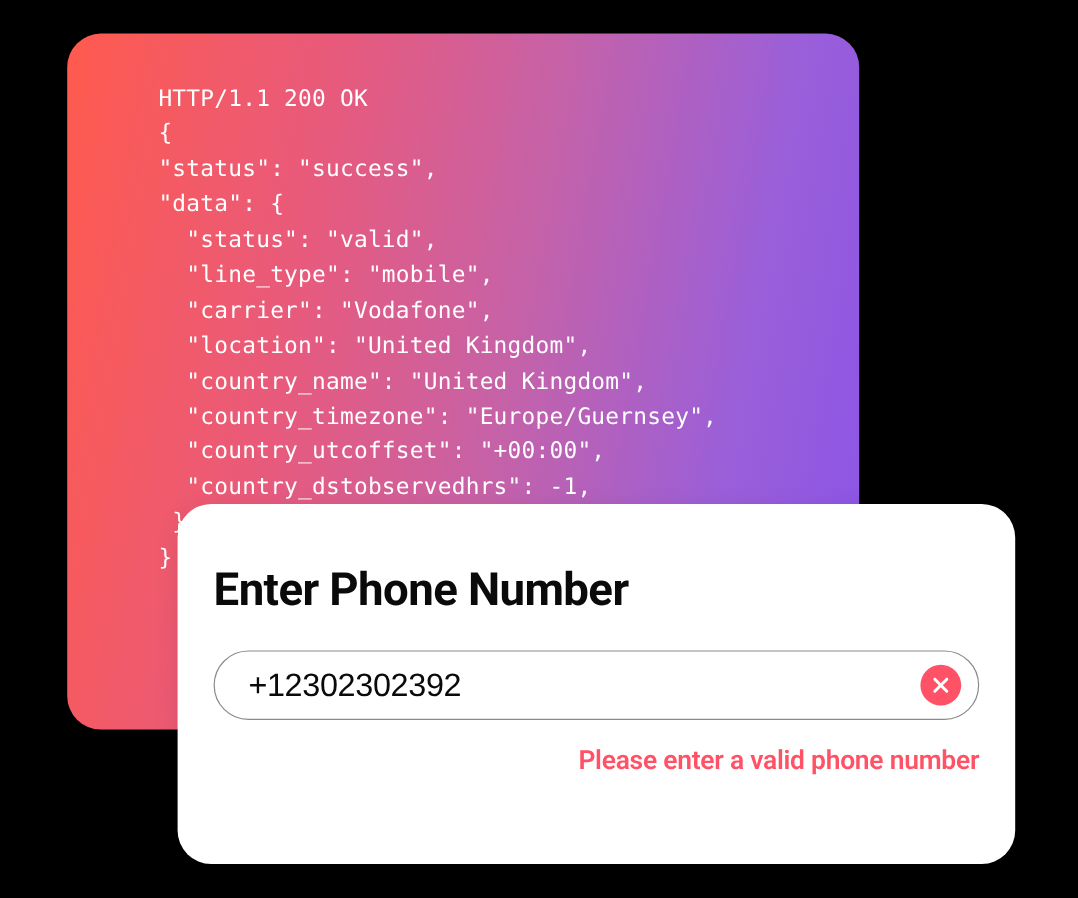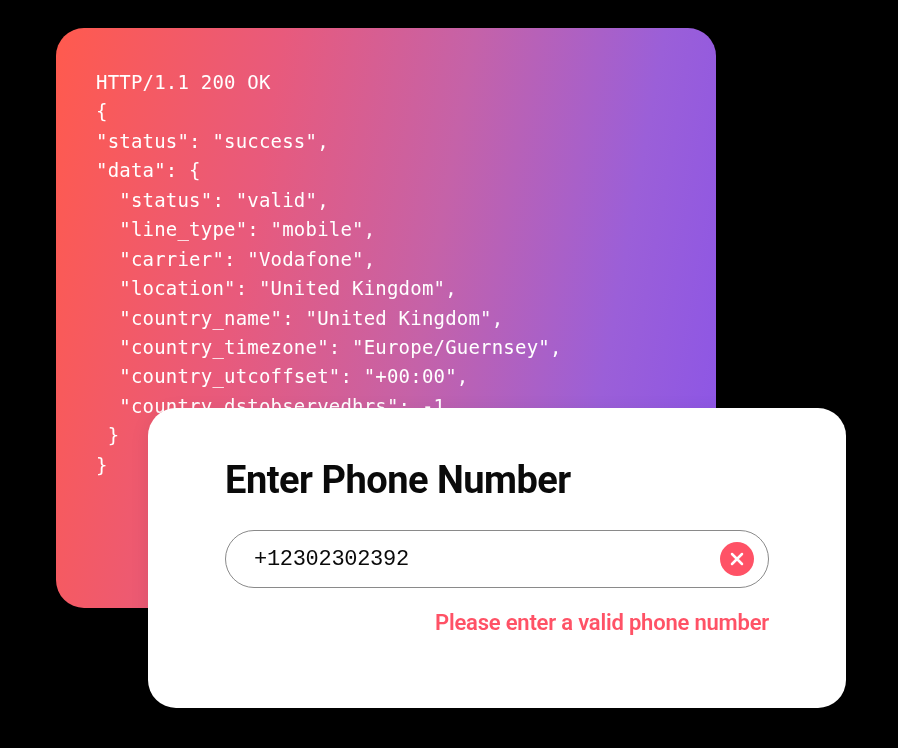--- a/index.html
+++ b/index.html
@@ -18,42 +18,42 @@
     }
     
     .code-card {
       position: absolute;
       top: 28px;
       left: 56px;
       width: 660px;
       height: 580px;
       background: linear-gradient(100deg, #ff5a4e 0%, #e85a7c 30%, #c562a8 55%, #9b5fd8 80%, #8a54e8 100%);
       border-radius: 28px;
-      padding: 40px 40px;
+      padding: 40px 76px;
       color: #ffffff;
       font-family: 'Consolas', 'Monaco', monospace;
       font-size: 19px;
       line-height: 1.55;
       overflow: hidden;
     }
     
     .code-line {
       white-space: pre;
       letter-spacing: 0.2px;
     }
     
     .form-card {
       position: absolute;
-      top: 408px;
+      top: 420px;
       left: 148px;
       width: 698px;
       height: 300px;
       background: #ffffff;
       border-radius: 28px;
-      padding: 50px 77px;
+      padding: 50px 30px;
       box-shadow: 0 4px 20px rgba(0,0,0,0.08);
     }
     
     .form-title {
       font-size: 38px;
       font-weight: 700;
       color: #0a0a0a;
       margin-bottom: 28px;
       letter-spacing: -0.5px;
     }
@@ -67,25 +67,25 @@
       display: flex;
       align-items: center;
       padding: 0 14px 0 28px;
       margin-bottom: 22px;
     }
     
     .phone-input {
       flex: 1;
       border: none;
       outline: none;
-      font-size: 22px;
+      font-size: 27px;
       font-weight: 500;
       color: #0a0a0a;
       background: transparent;
-      font-family: Liberation Mono, monospace;
+      font-family: Liberation Sans, sans-serif;
       letter-spacing: -0.3px;
     }
     
     .clear-btn {
       width: 34px;
       height: 34px;
       border-radius: 50%;
       background: #ff5266;
       border: none;
       display: flex;

